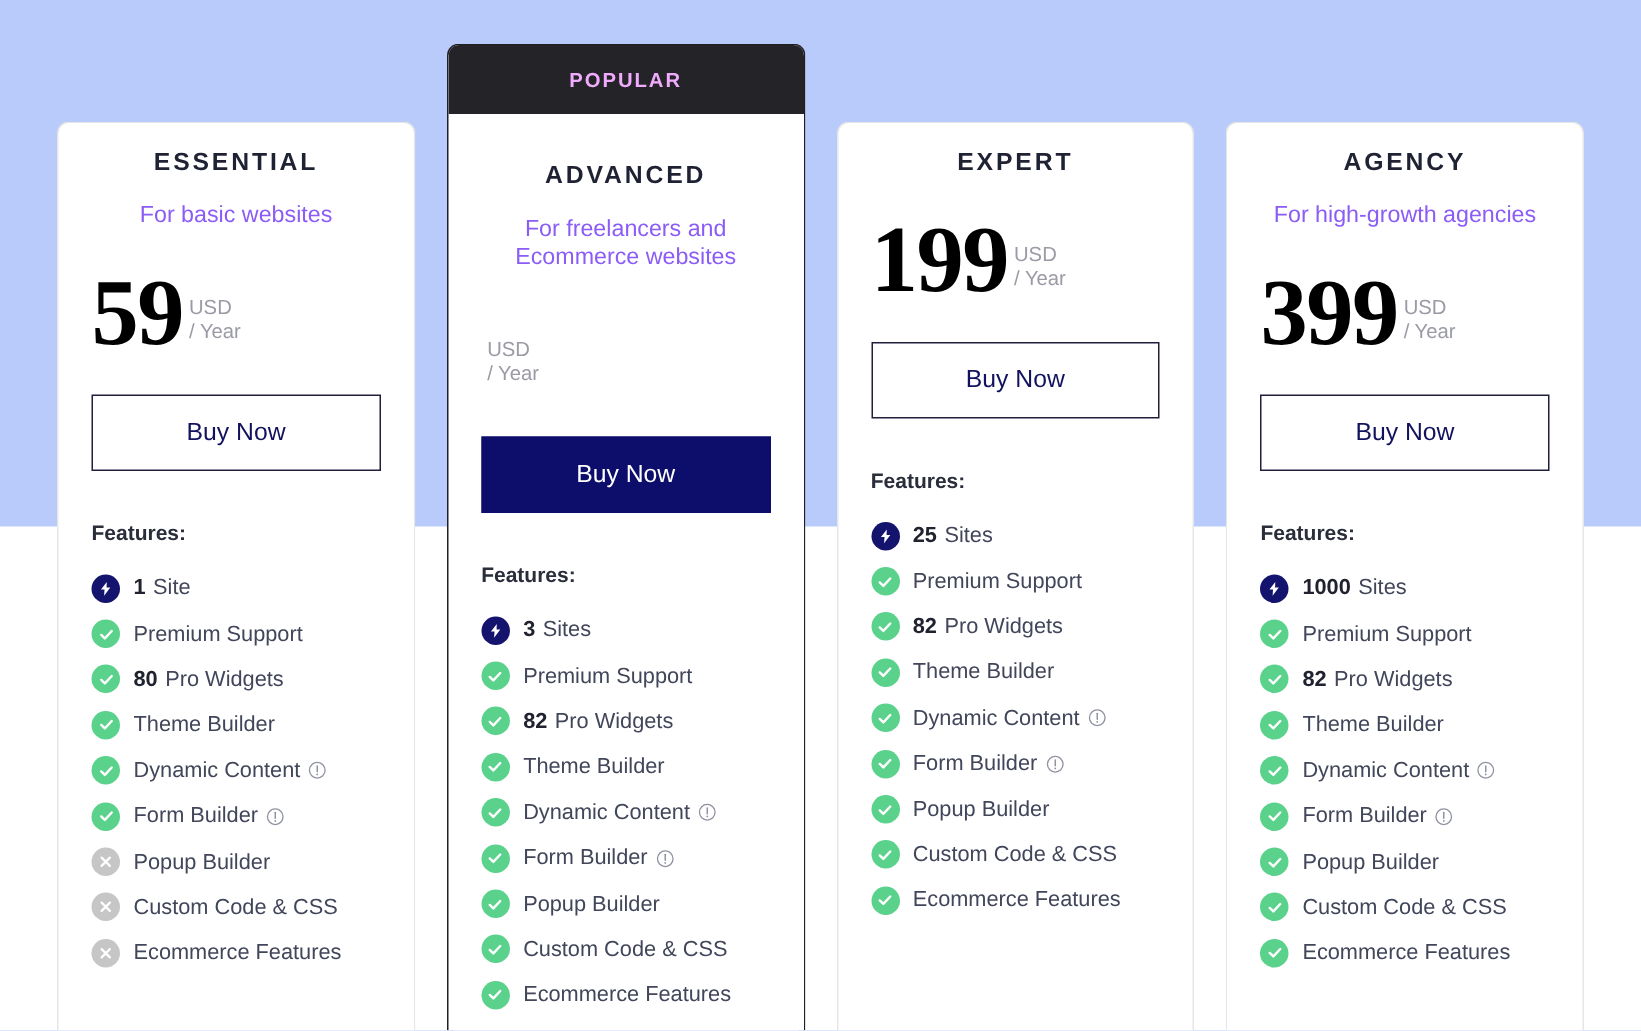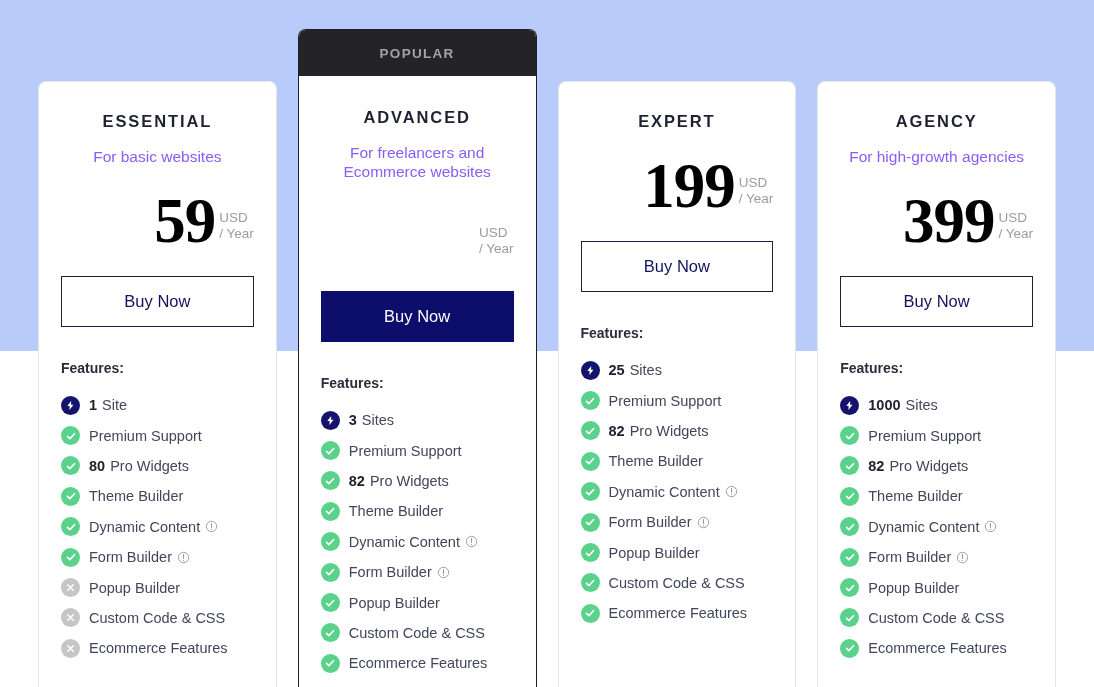--- a/index.html
+++ b/index.html
@@ -60,37 +60,37 @@
     min-height: 658px;
     width: 240px;
     border: 1px solid #1f1f24;
     border-bottom: none;
     border-radius: 8px 8px 0 0;
   }
 
   .badge {
     width: 100%;
     background: #242428;
-    color: #a3a3a3;
+    color: #f0abfc;
     font-size: 13.5px;
     font-weight: bold;
     letter-spacing: 1.3px;
     text-align: center;
     padding: 16px 0 15px;
   }
 
   .plan-body {
     width: 100%;
     padding: 0 22px;
     display: flex;
     flex-direction: column;
     align-items: center;
   }
 
-  .plan.standard .plan-body { padding-top: 30px; }
+  .plan.standard .plan-body { padding-top: 17px; }
   .plan.featured .plan-body { padding-top: 32px; }
 
   .plan-name {
     font-size: 16.5px;
     font-weight: bold;
     letter-spacing: 1.9px;
     color: #1f2233;
     text-align: center;
   }
 
@@ -100,21 +100,21 @@
     line-height: 19px;
     color: #8b5cf6;
     text-align: center;
     font-weight: normal;
   }
 
   .price-row {
     margin-top: 26px;
     display: flex;
     align-items: flex-start;
-    justify-content: flex-end;
+    justify-content: flex-start;
     width: 100%;
     height: 62px;
   }
 
   .price-amount {
     font-family: "Liberation Serif", serif;
     font-size: 63px;
     font-weight: bold;
     color: #000000;
     line-height: 0.95;

